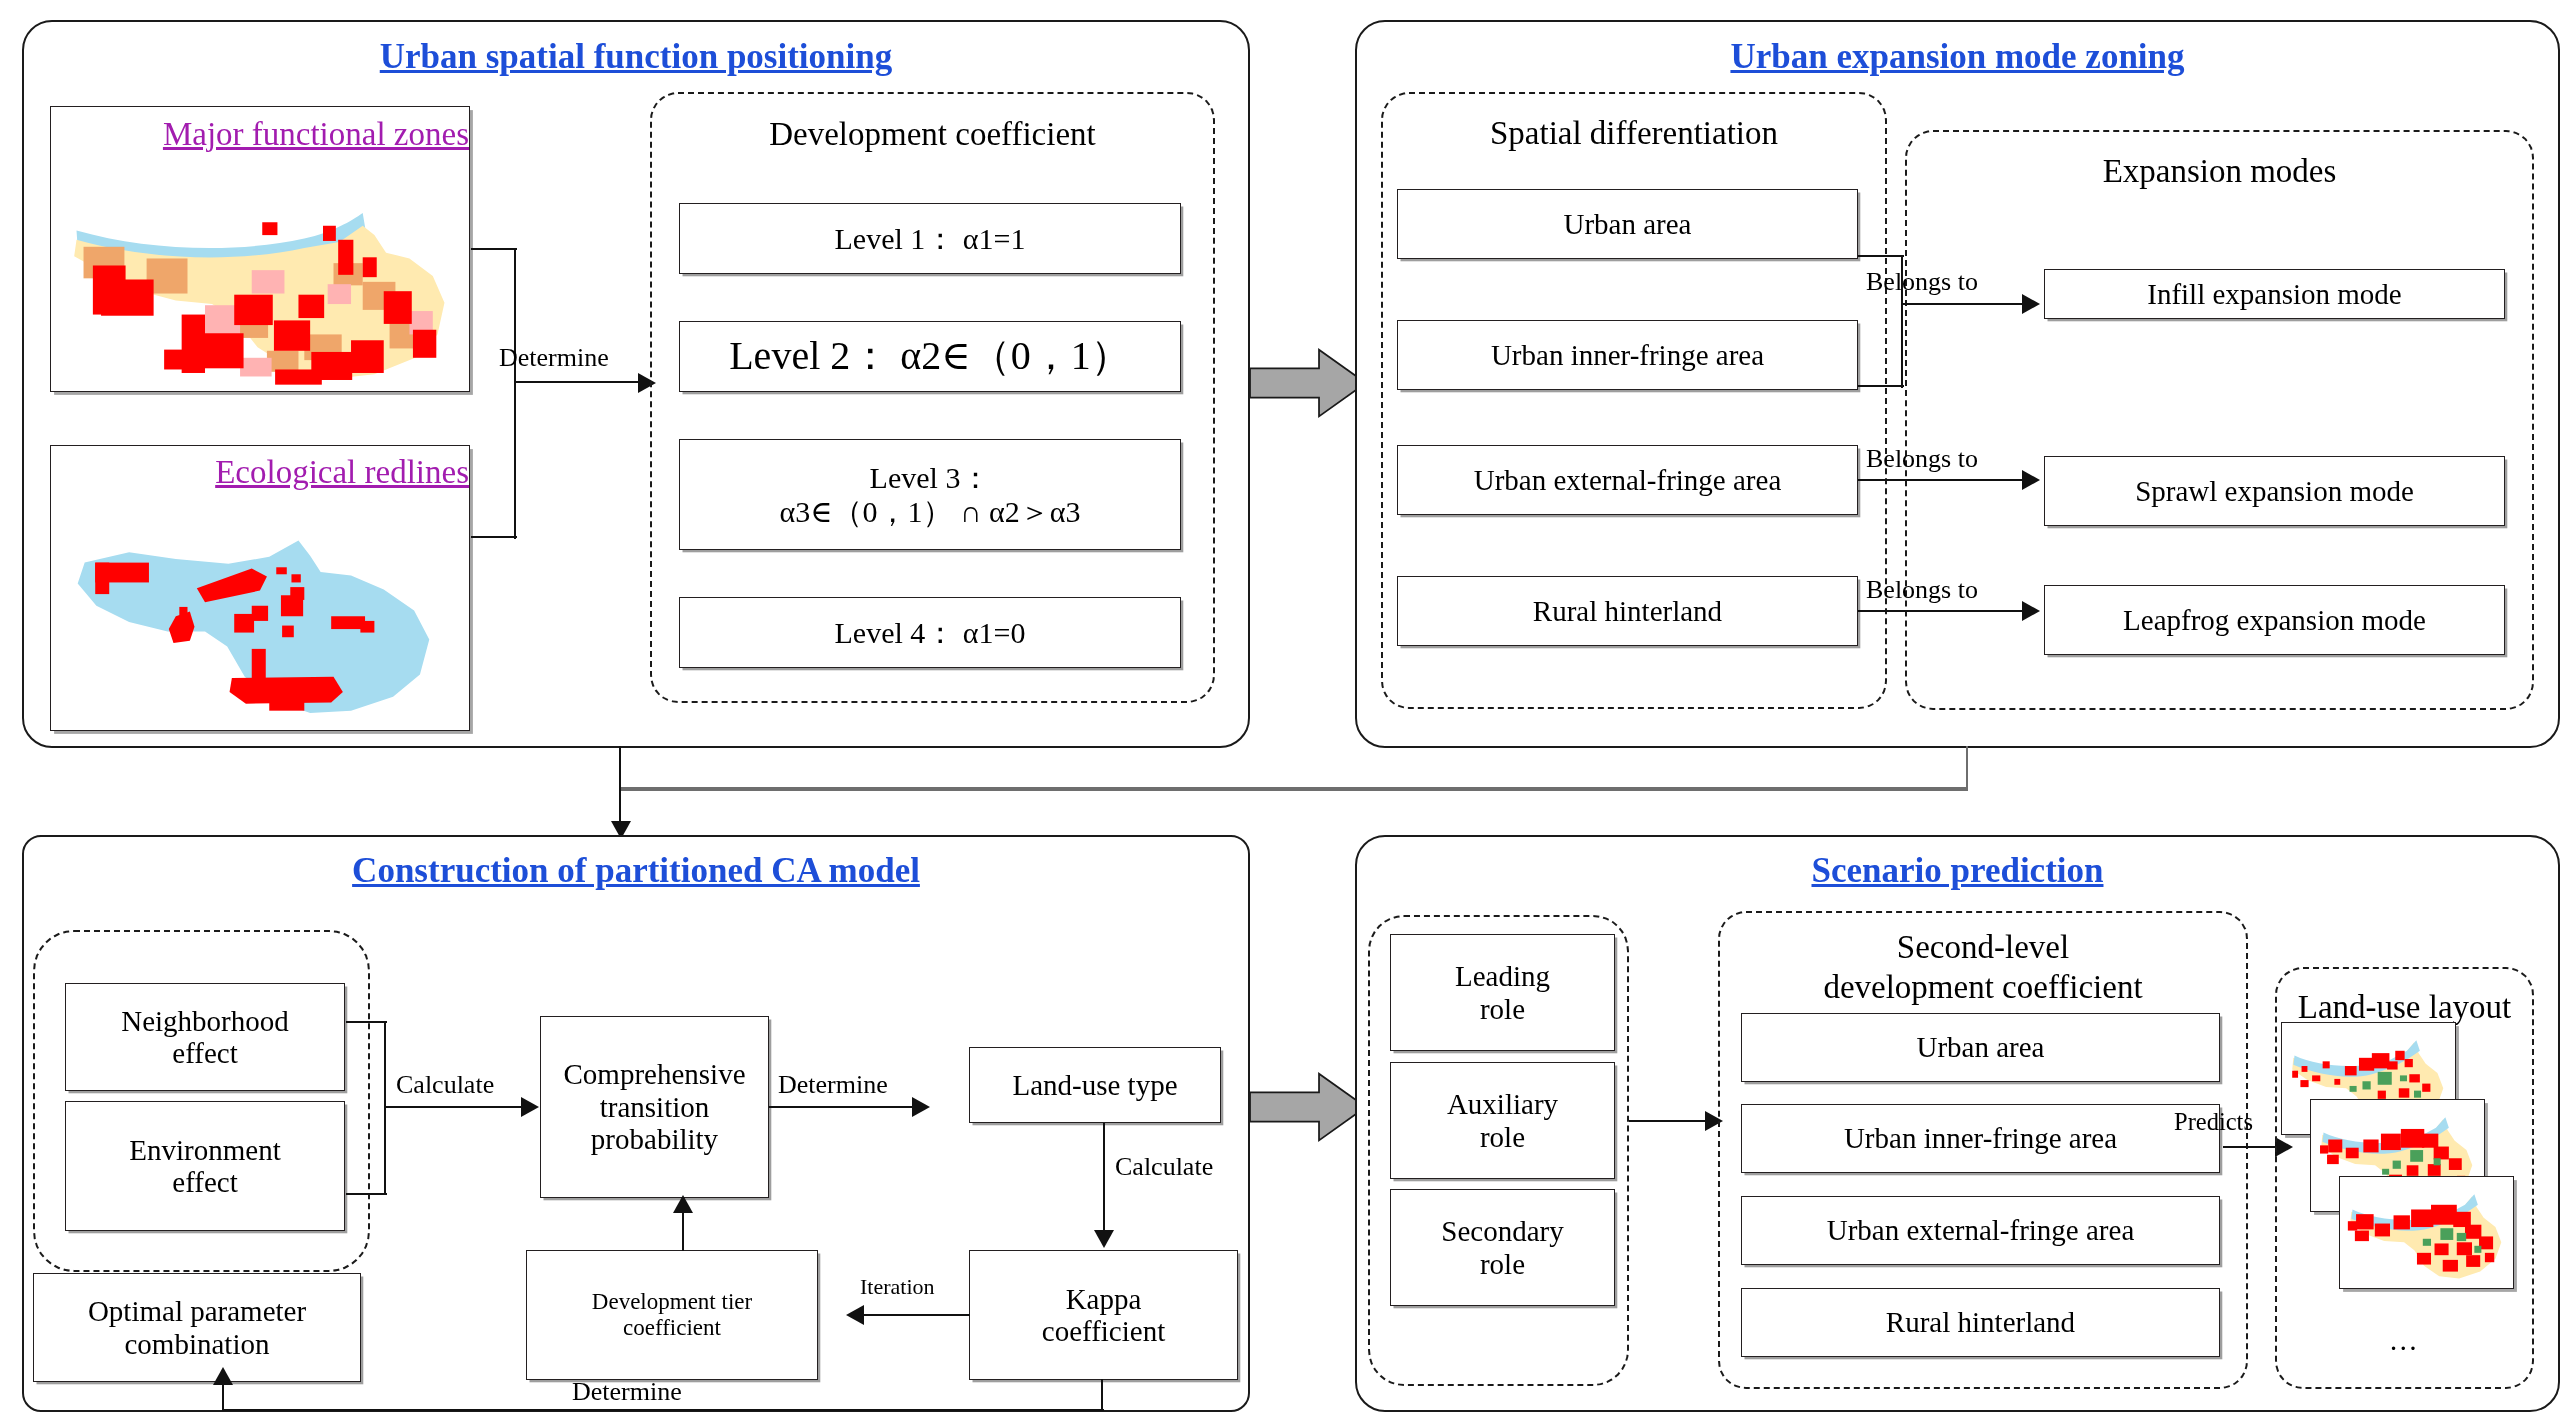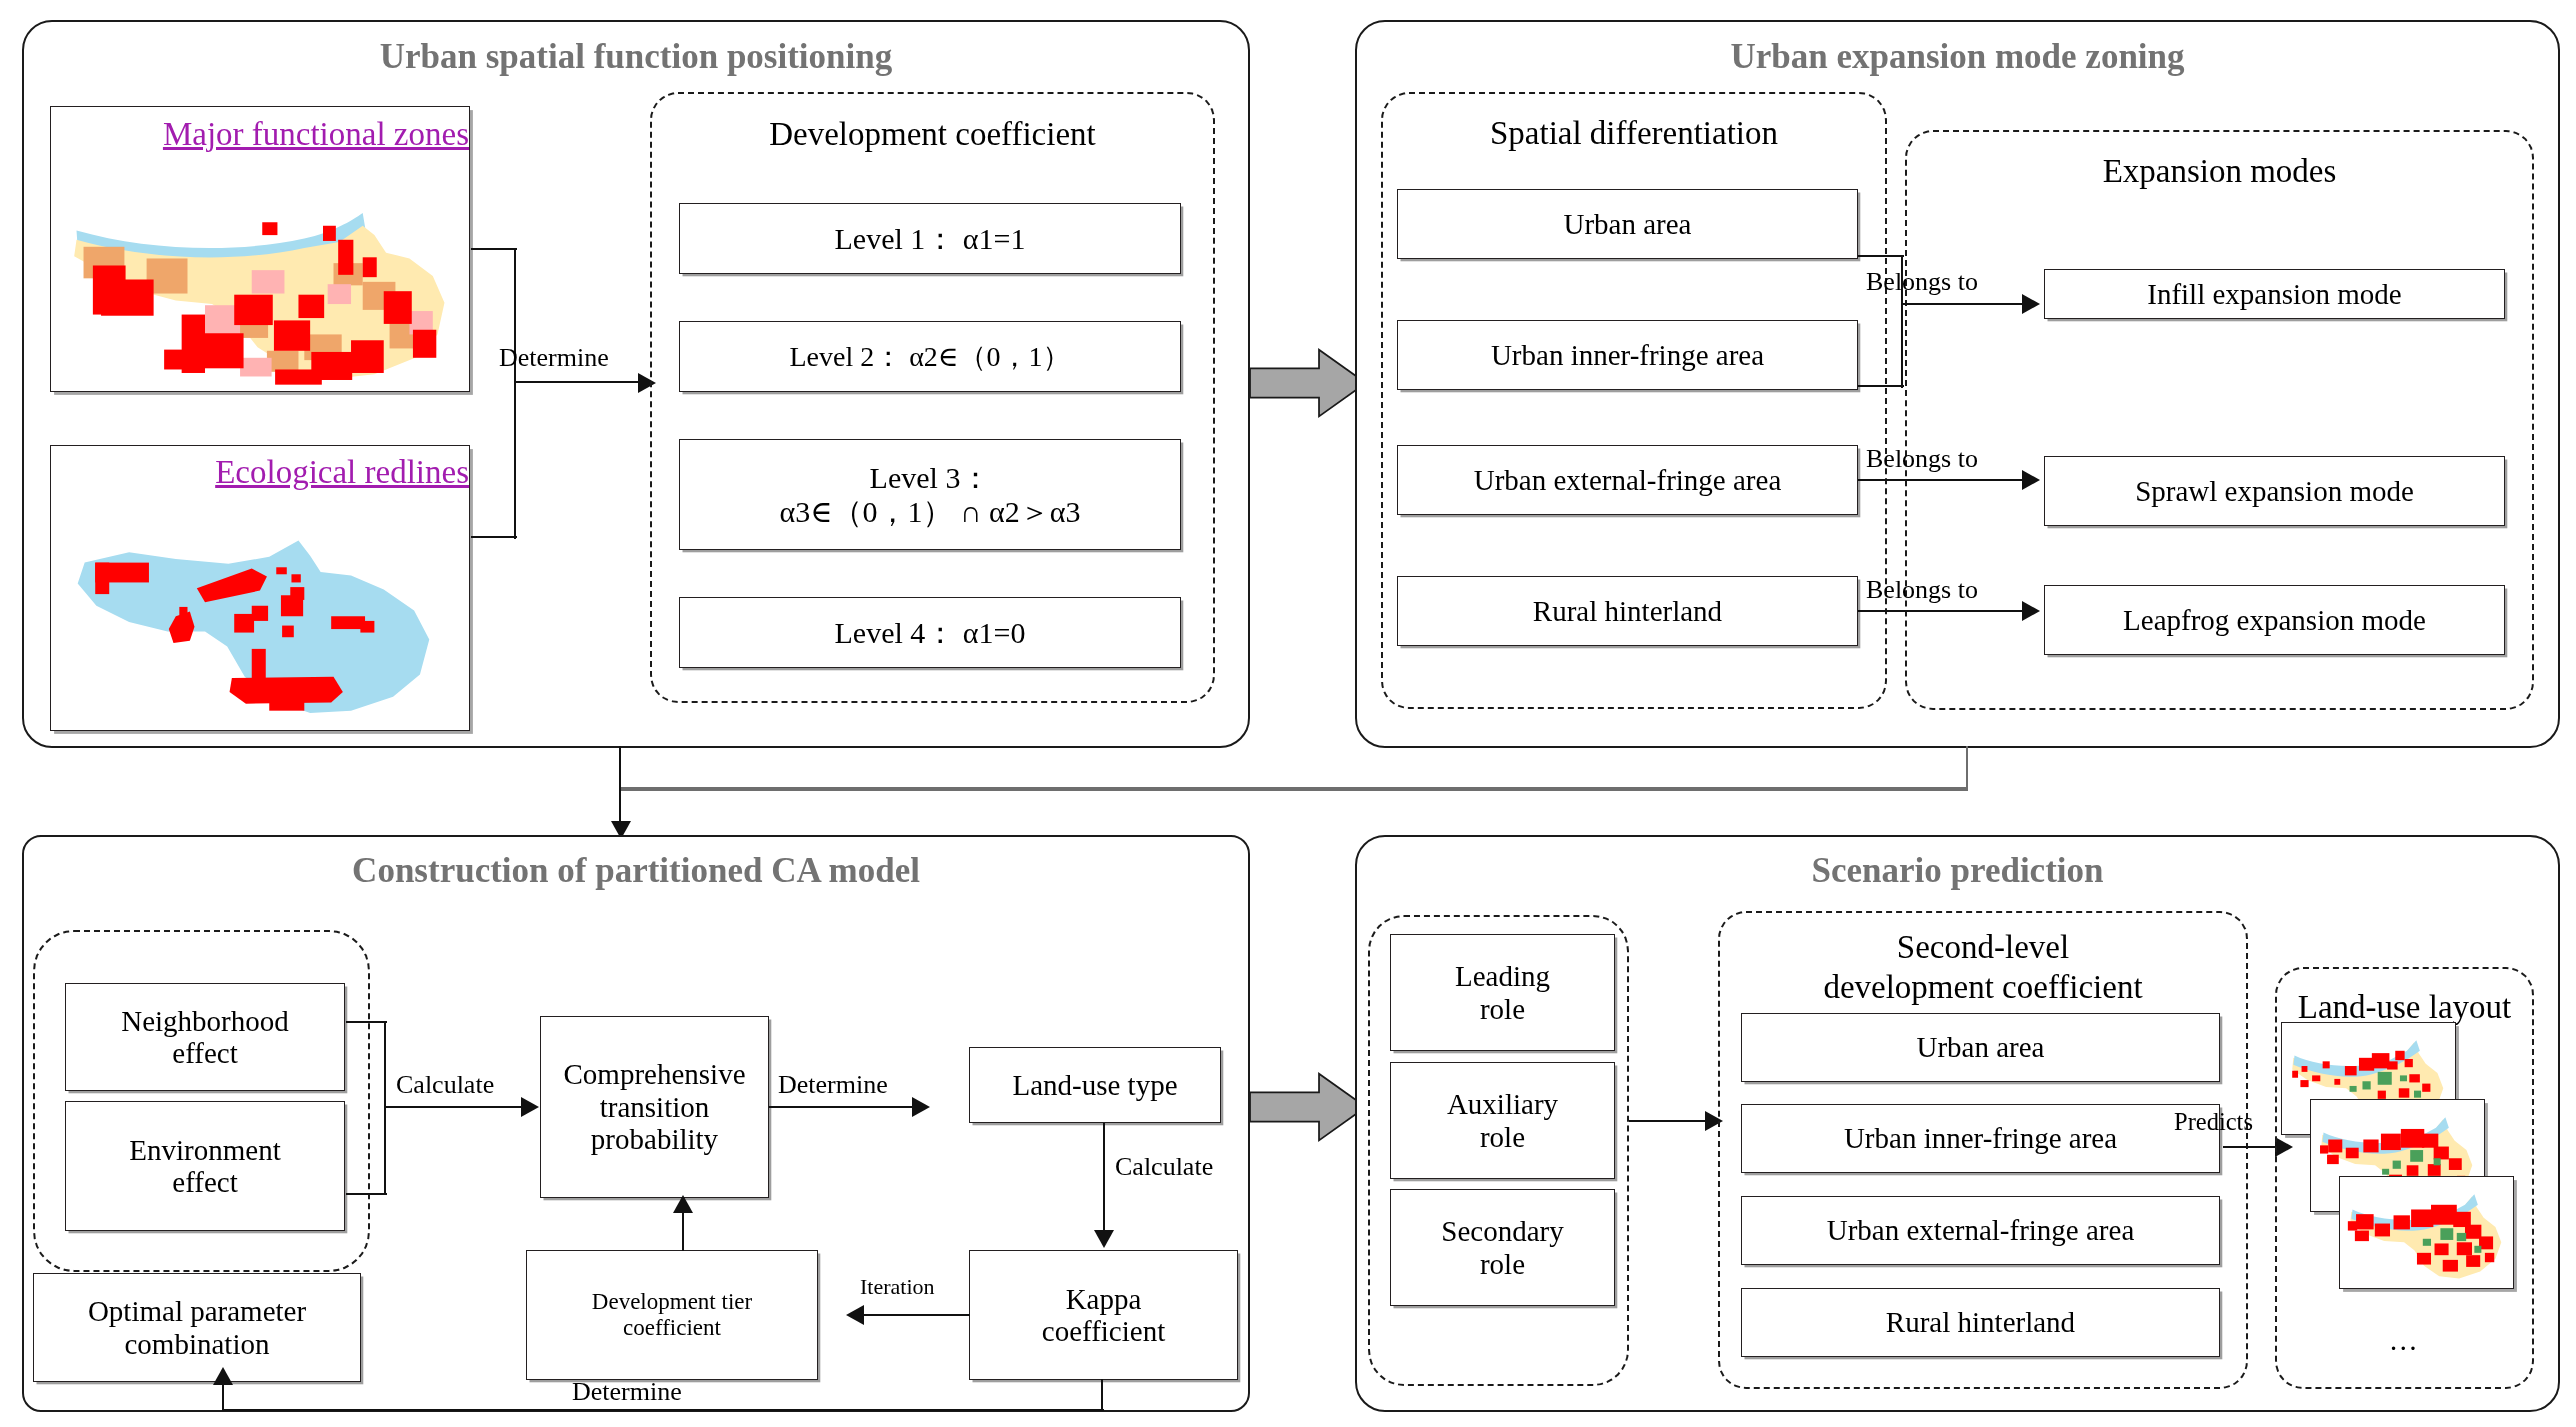--- a/index.html
+++ b/index.html
@@ -1,21 +1,21 @@
 <!DOCTYPE html>
 <html style="font-size:9.3px"><head>
 <meta charset="utf-8">
 <style>
   html,body{margin:0;padding:0;background:#fff;}
   body{font-family:"Liberation Serif","DejaVu Serif",serif;}
   #stage{position:relative;width:2576px;height:1427px;background:#fff;overflow:hidden;}
 
   
   .panel{position:absolute;border:2.3px solid #1a1a1a;border-radius:30px;background:#fff;}
-  .panel-title{position:absolute;left:0;right:0;text-align:center;font-weight:bold;color:#737373;}
+  .panel-title{position:absolute;left:0;right:0;text-align:center;font-weight:bold;color:#1d4ed8;text-decoration:underline;}
   .dbox{position:absolute;border:2.9px dashed #1a1a1a;border-radius:28px;background:transparent;}
   .dbox-title{position:absolute;left:0;right:0;text-align:center;color:#000;}
   .nbox{position:absolute;background:#fff;border:1.8px solid #231f20;
         box-shadow:2.9px 2.9px 0 -0.6px rgba(0,0,0,0.38);
         display:flex;align-items:center;justify-content:center;text-align:center;
         line-height:1.12;color:#000;box-sizing:border-box;}
   .mapbox{position:absolute;background:#fff;border:1.8px solid #231f20;
           box-shadow:3.5px 3.5px 0 -0.6px rgba(0,0,0,0.35);box-sizing:border-box;}
   .map-label{position:absolute;left:0;right:0;text-align:right;color:#a21caf;text-decoration:underline;}
   .line{position:absolute;background:#111;}
@@ -152,21 +152,21 @@
   <div class="arrowR" style="left:638px;top:373px;"></div>
   <div class="elabel" style="left:499px;top:343px;font-size:26px;">Determine</div>
 
   <div class="dbox" style="left:650px;top:92px;width:561px;height:607px;">
     <div class="dbox-title" style="top:22px;font-size:33px;">Development coefficient</div>
   </div>
 
   <div class="nbox" style="left:679px;top:203px;width:502px;height:71px;font-size:30px;">
     <span>Level 1：    α1=1</span>
   </div>
-  <div class="nbox" style="left:679px;top:321px;width:502px;height:71px;font-size:28px;">
+  <div class="nbox" style="left:679px;top:321px;width:502px;height:71px;font-size:40px;">
     <span>Level 2：    α2∈（0，1）</span>
   </div>
   <div class="nbox" style="left:679px;top:439px;width:502px;height:111px;font-size:30px;flex-direction:column;">
     <span>Level 3：</span>
     <span>α3∈（0，1） ∩ α2＞α3</span>
   </div>
   <div class="nbox" style="left:679px;top:597px;width:502px;height:71px;font-size:30px;">
     <span>Level 4：    α1=0</span>
   </div>
 

